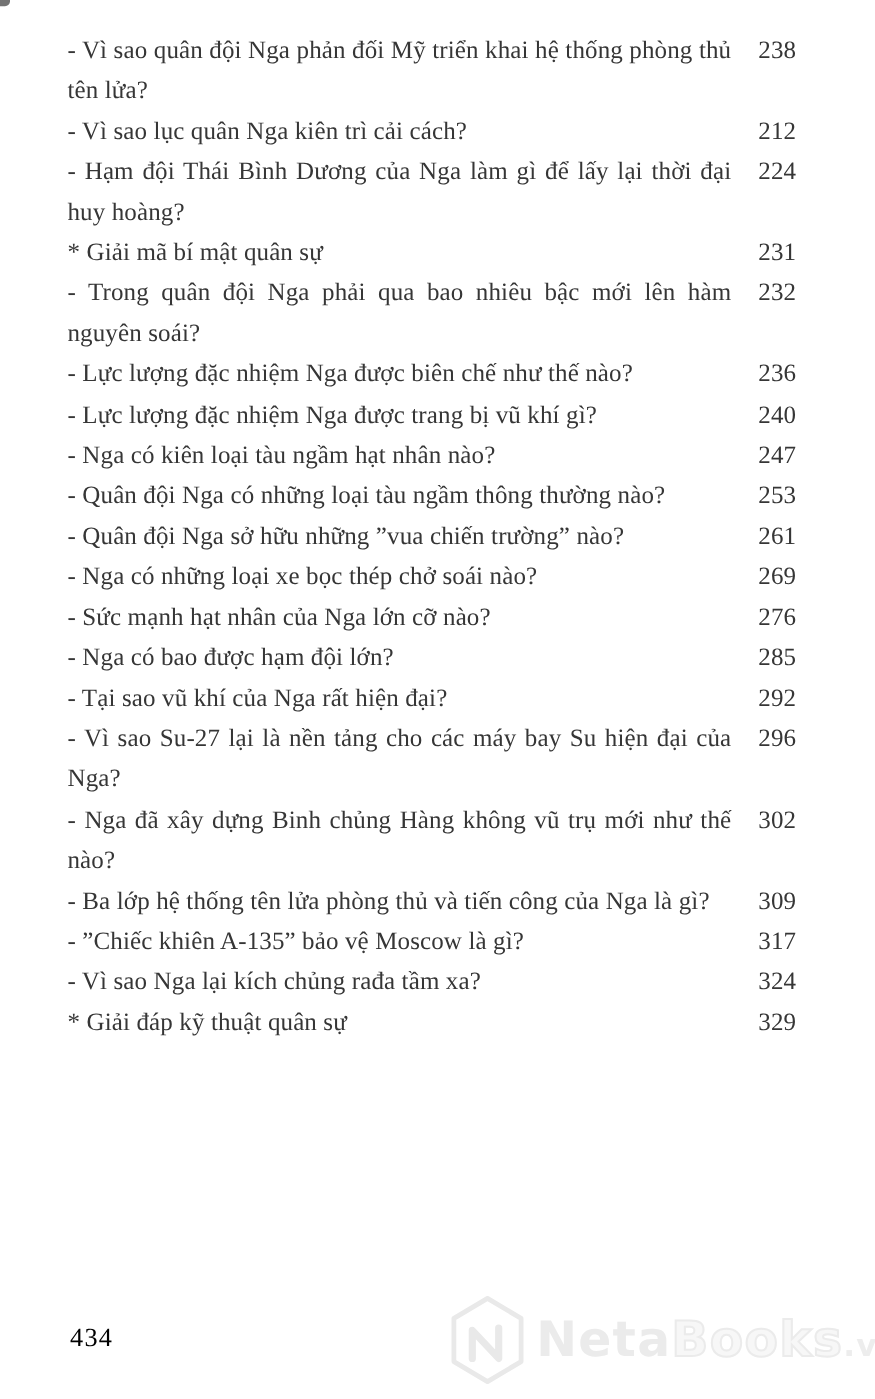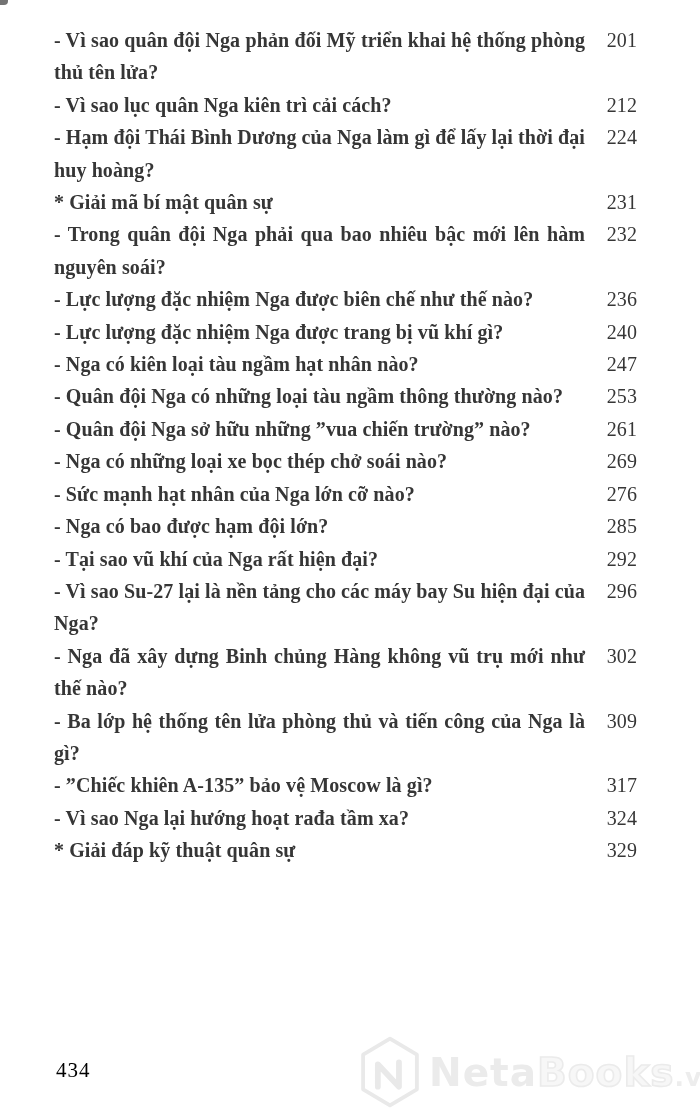--- a/index.html
+++ b/index.html
@@ -27,21 +27,20 @@
     width: 583px;
     font-size: 20px;
     line-height: 32.4px;
     letter-spacing: 0.1px;
   }
   .entry { display: flex; align-items: flex-start; }
   .entry-text {
     width: 531px;
     text-align: justify;
     text-justify: inter-word;
-    font-weight: bold;
   }
   .entry-num {
     margin-left: auto;
     min-width: 50px;
     text-align: right;
     white-space: nowrap;
   }
 
   .folio {
     position: absolute; left: 56px; top: 1058px;
@@ -78,21 +77,21 @@
 </head>
 <body>
 
 <div class="page">
 
   <div class="corner-mark"></div>
 
   <div class="toc" id="toc-list">
   <div class="entry">
     <span class="entry-text">- Vì sao quân đội Nga phản đối Mỹ triển khai hệ thống phòng thủ tên lửa?</span>
-    <span class="entry-num">201</span>
+    <span class="entry-num">238</span>
   </div>
 
 
   <div class="entry">
     <span class="entry-text">- Vì sao lục quân Nga kiên trì cải cách?</span>
     <span class="entry-num">212</span>
   </div>
 
 
   <div class="entry">
@@ -170,21 +169,21 @@
     <span class="entry-text">- Ba lớp hệ thống tên lửa phòng thủ và tiến công của Nga là gì?</span>
     <span class="entry-num">309</span>
   </div>
 
   <div class="entry">
     <span class="entry-text">- ”Chiếc khiên A-135” bảo vệ Moscow là gì?</span>
     <span class="entry-num">317</span>
   </div>
 
   <div class="entry">
-    <span class="entry-text">- Vì sao Nga lại hướng hoạt rađa tầm xa?</span>
+    <span class="entry-text">- Vì sao Nga lại kích chủng rađa tầm xa?</span>
     <span class="entry-num">324</span>
   </div>
 
   <div class="entry">
     <span class="entry-text">* Giải đáp kỹ thuật quân sự</span>
     <span class="entry-num">329</span>
   </div>
 </div>
 
   <div class="folio">434</div>

